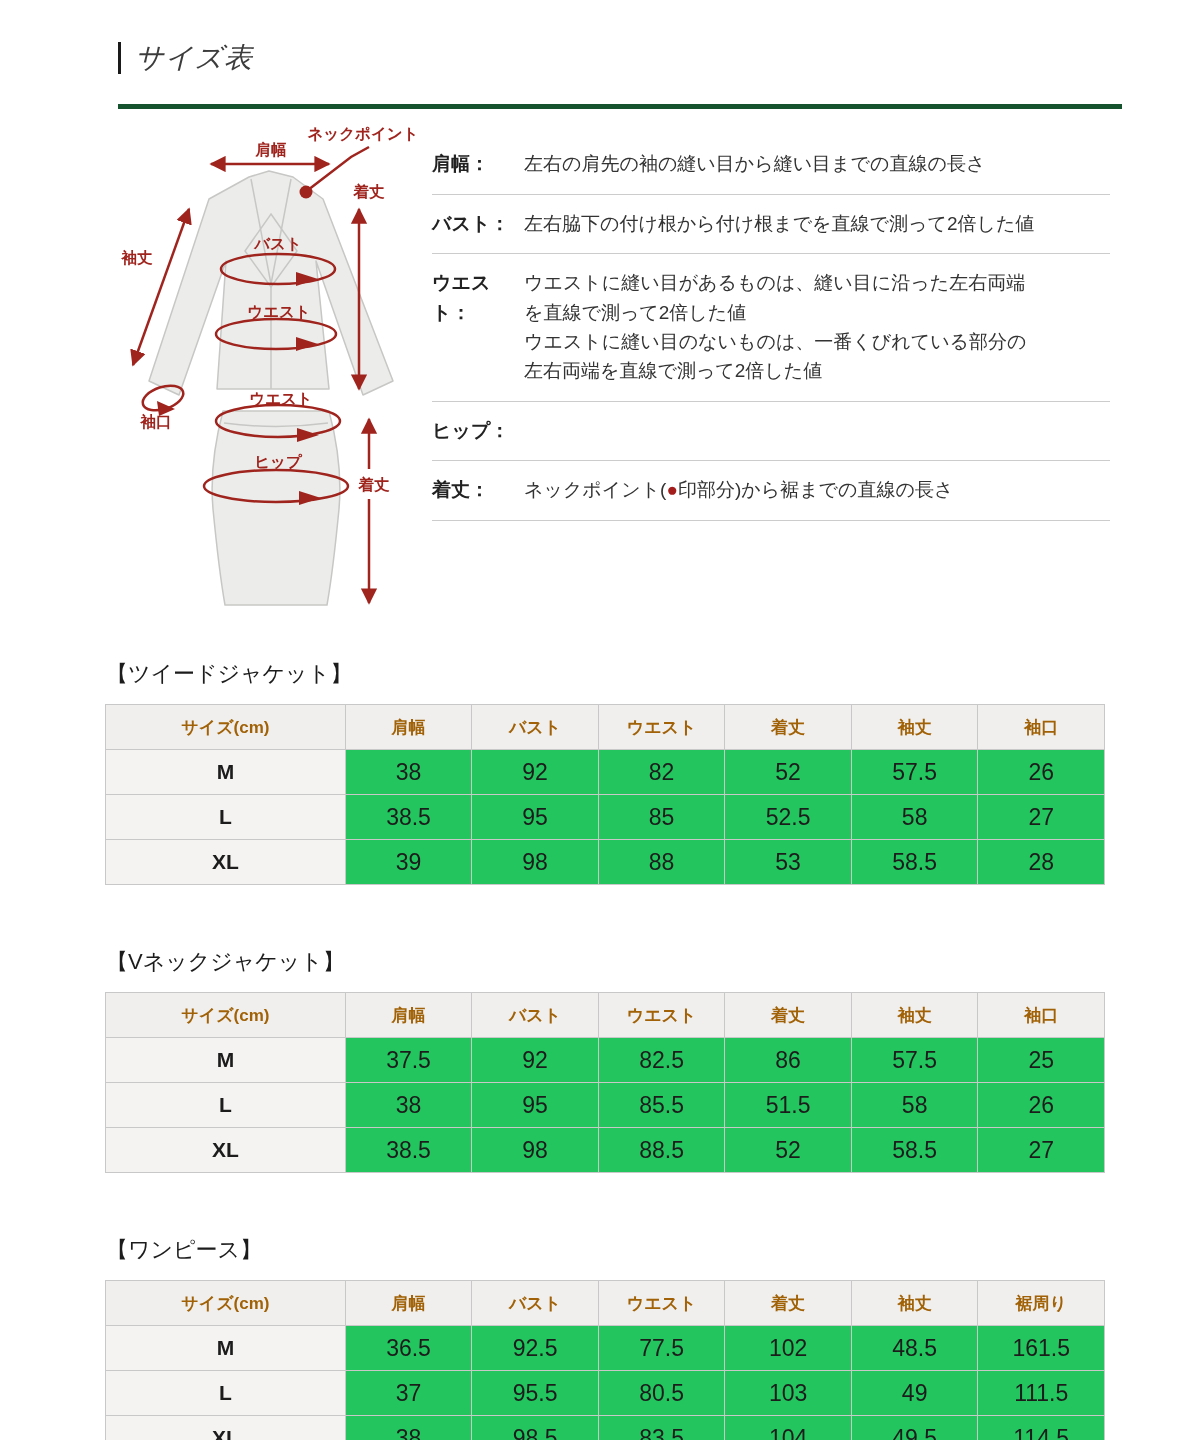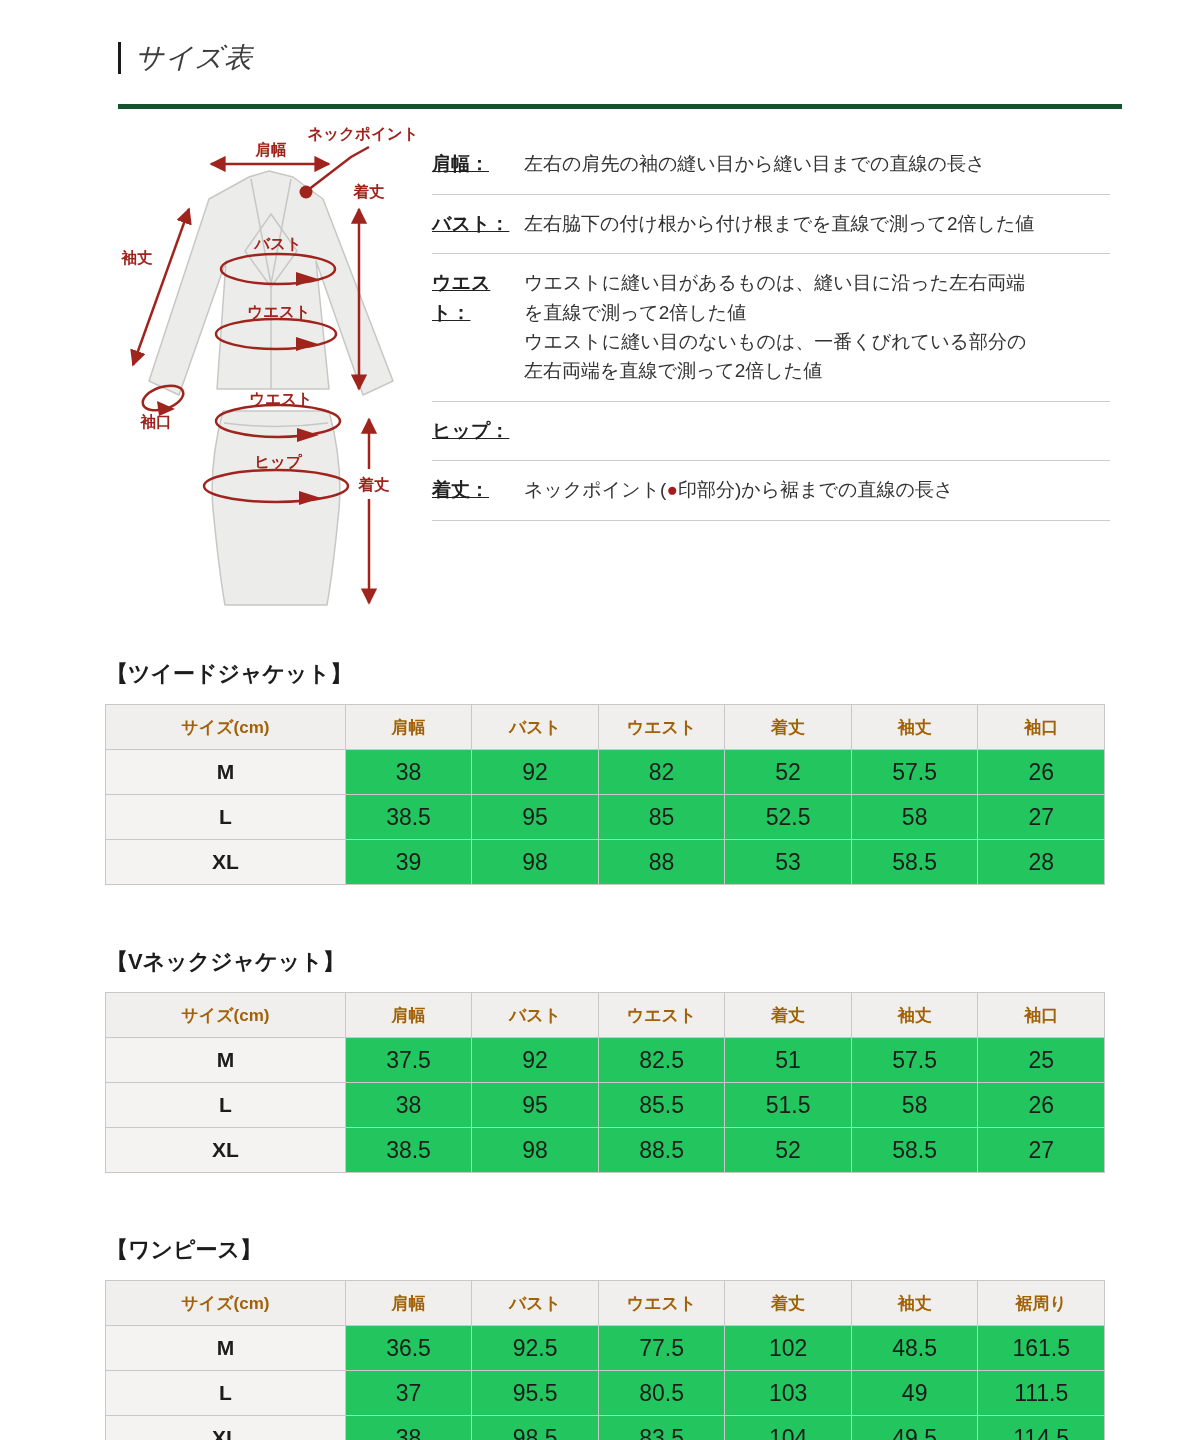--- a/index.html
+++ b/index.html
@@ -30,27 +30,27 @@
   .garment-svg text {
     font-family:"Liberation Sans","DejaVu Sans",sans-serif;
     font-size:15.5px; font-weight:bold; fill:#a0241e; text-anchor:middle;
   }
   .defs-wrap { flex:1; margin-top:16px; }
   .def-row {
     display:flex; padding:14px 0 15px 0;
     border-bottom:1px solid #cccccc;
     font-size:19px; line-height:1.55; color:#333;
   }
-  .def-term { flex:0 0 92px; font-weight:bold; color:#222;text-decoration:underline; }
+  .def-term { flex:0 0 92px; font-weight:bold; color:#222; }
   .def-desc { flex:1; white-space:pre-line; }
   .red-dot { color:#a31d1d; }
 
   
   .tables-wrap { margin:0 95px 0 105px; }
-  .tbl-title { font-size:22px; font-weight:bold; color:#1c1c1c; margin:62px 0 15px 1px; }
+  .tbl-title { font-size:22px; font-weight:normal; color:#1c1c1c; margin:62px 0 15px 1px; }
   .size-table-block:first-child .tbl-title { margin-top:36px; }
   table.size-table { width:100%; border-collapse:collapse; table-layout:fixed; }
   table.size-table th, table.size-table td {
     border:1px solid #c8c8c8; height:45px;
     text-align:center; vertical-align:middle; padding:0;
   }
   table.size-table col.c0 { width:24%; }
   table.size-table thead th { background:#f0efed; font-size:17px; font-weight:bold; color:#a16207; }
   table.size-table tbody th { background:#f4f3f1; font-size:21px; font-weight:bold; color:#1c1c1c; }
   table.size-table tbody td { background:#22c55e; font-size:23px; font-weight:400; color:#1c1c1c; }
@@ -225,21 +225,21 @@
             <th>袖丈</th>
             <th>袖口</th>
           </tr>
         </thead>
         <tbody>
           <tr>
             <th>M</th>
             <td>37.5</td>
             <td>92</td>
             <td>82.5</td>
-            <td>51</td>
+            <td>86</td>
             <td>57.5</td>
             <td>25</td>
           </tr>
           <tr>
             <th>L</th>
             <td>38</td>
             <td>95</td>
             <td>85.5</td>
             <td>51.5</td>
             <td>58</td>

